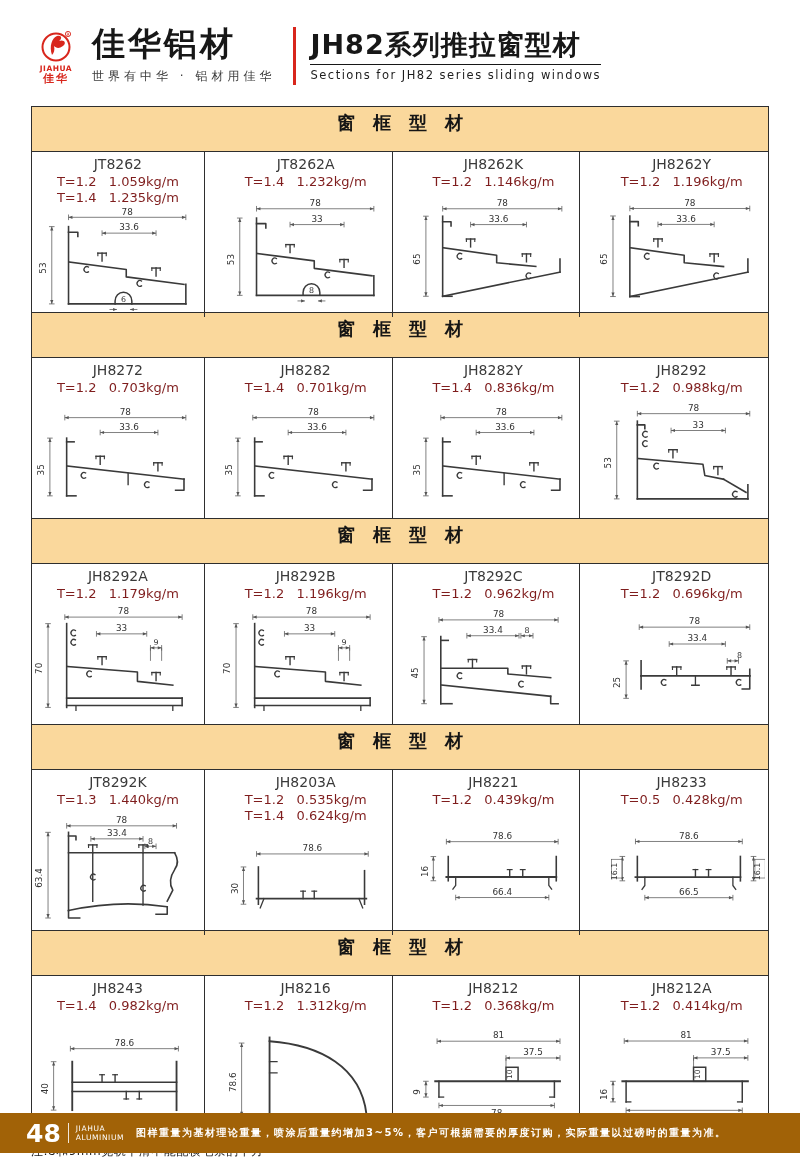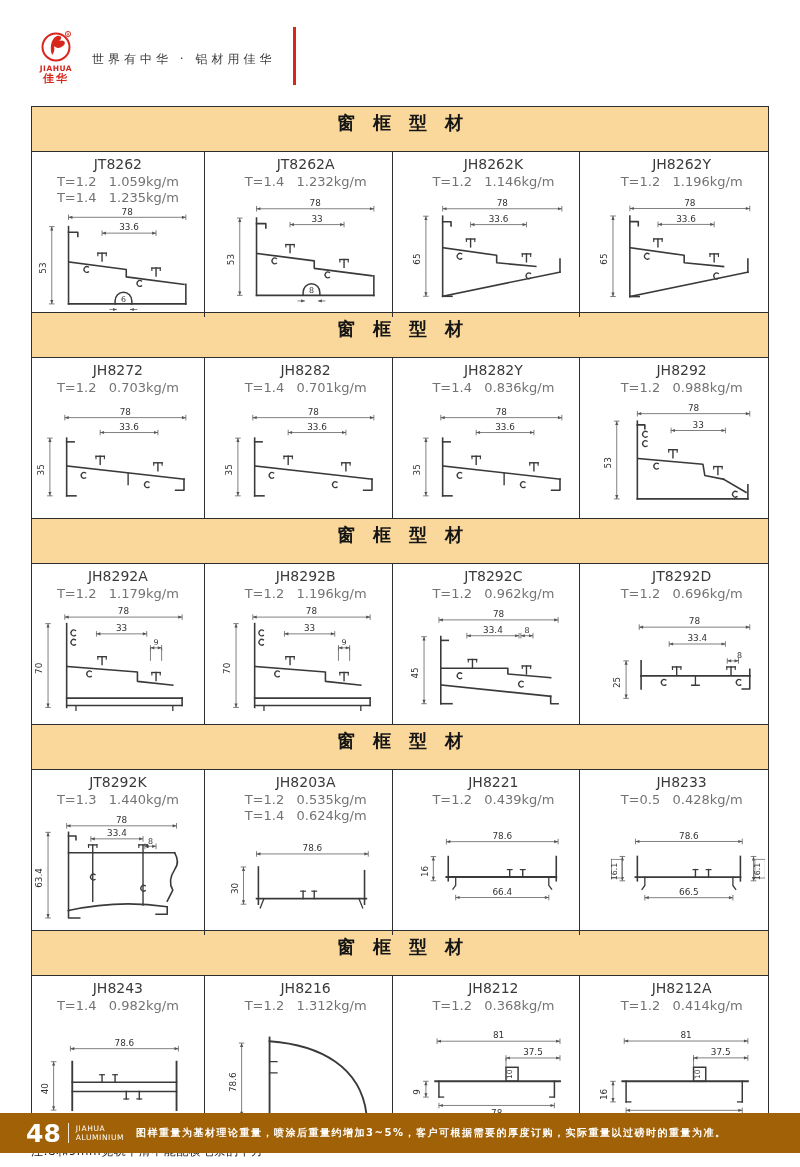--- a/index.html
+++ b/index.html
@@ -24,21 +24,21 @@
 
   
   main { margin:10px 31px 0 31px; border-bottom:1.6px solid #2e2e2e; }
   .banner { height:46px; line-height:31px; background:#fad89c; border:1.6px solid #2e2e2e;
             text-align:center; font-size:18px; font-weight:bold; color:#151515; letter-spacing:18px; text-indent:18px; }
   .row { display:grid; grid-template-columns:repeat(4,1fr); height:160px;
          border-left:1.6px solid #2e2e2e; border-right:1.6px solid #2e2e2e;gap:15px; }
   .cell { border-right:1.4px solid #2e2e2e; display:flex; flex-direction:column; padding-top:4px; min-width:0; }
   .cell:last-child { border-right:none; }
   .model { text-align:center; font-size:14px; color:#3a3a3a; line-height:1.25; }
-  .weight { text-align:center; font-size:13px; color:#737373; line-height:1.3; white-space:pre; }
+  .weight { text-align:center; font-size:13px; color:#7f1d1d; line-height:1.3; white-space:pre; }
   .draw { flex:1; min-height:0; padding:1px 3px 3px 3px; }
   .draw svg { width:100%; height:100%; display:block; }
 
   
   .note { margin:6px 31px 0 31px; font-size:12px; color:#1d1d1d; letter-spacing:.5px; }
   footer { position:absolute; left:0; bottom:14px; width:800px; height:40px; background:#a16207;
            display:flex; align-items:center; padding:0 26px; color:#fff; }
   .page-num { font-size:25px; font-weight:bold; line-height:1; }
   .footer-sep { width:1px; height:20px; background:rgba(255,255,255,.85); margin:0 7px; }
   .footer-brand { display:flex; flex-direction:column; font-size:7.5px; letter-spacing:.6px; line-height:1.2; }
@@ -55,24 +55,29 @@
         <svg width="36" height="36" viewBox="0 0 36 36">
           <circle cx="18" cy="19" r="13.5" fill="none" stroke="#d8261c" stroke-width="2"></circle>
           <path d="M14 27 C 11 18, 14 10, 19 8 C 23 6.5, 25 10, 21 13 C 26 11, 29 15, 25 18 C 21 21, 18 20, 16 18 C 17 22, 16 25, 14 27 Z" fill="#d8261c"></path>
           <circle cx="30" cy="6" r="2.6" fill="none" stroke="#d8261c" stroke-width="0.9"></circle>
           <text x="30" y="8" font-size="4.5" text-anchor="middle" fill="#d8261c">R</text>
         </svg>
         <div class="emblem-en">JIAHUA</div>
         <div class="emblem-cn">佳华</div>
       </div>
       <div class="brand-text">
+        <div class="brand-cn">佳华铝材</div>
         <div class="brand-tagline">世界有中华 · 铝材用佳华</div>
       </div>
     </div>
     <div class="hdr-divider"></div>
+    <div class="title-block">
+      <div class="title-cn">JH82系列推拉窗型材</div>
+      <div class="title-en">Sections for JH82 series sliding windows</div>
+    </div>
   </header>
 
   <main id="sections">
       <div class="banner">窗框型材</div>
       <div class="row">
         <div class="cell">
           <div class="model">JT8262</div>
           <div class="weight">T=1.2   1.059kg/m</div>
           <div class="weight">T=1.4   1.235kg/m</div>
           <div class="draw">

